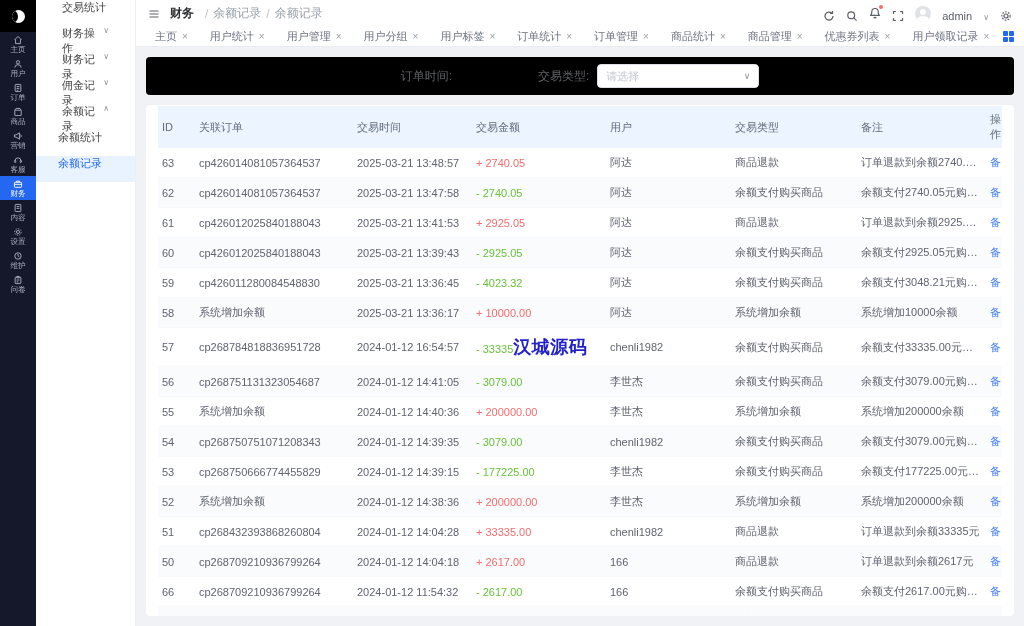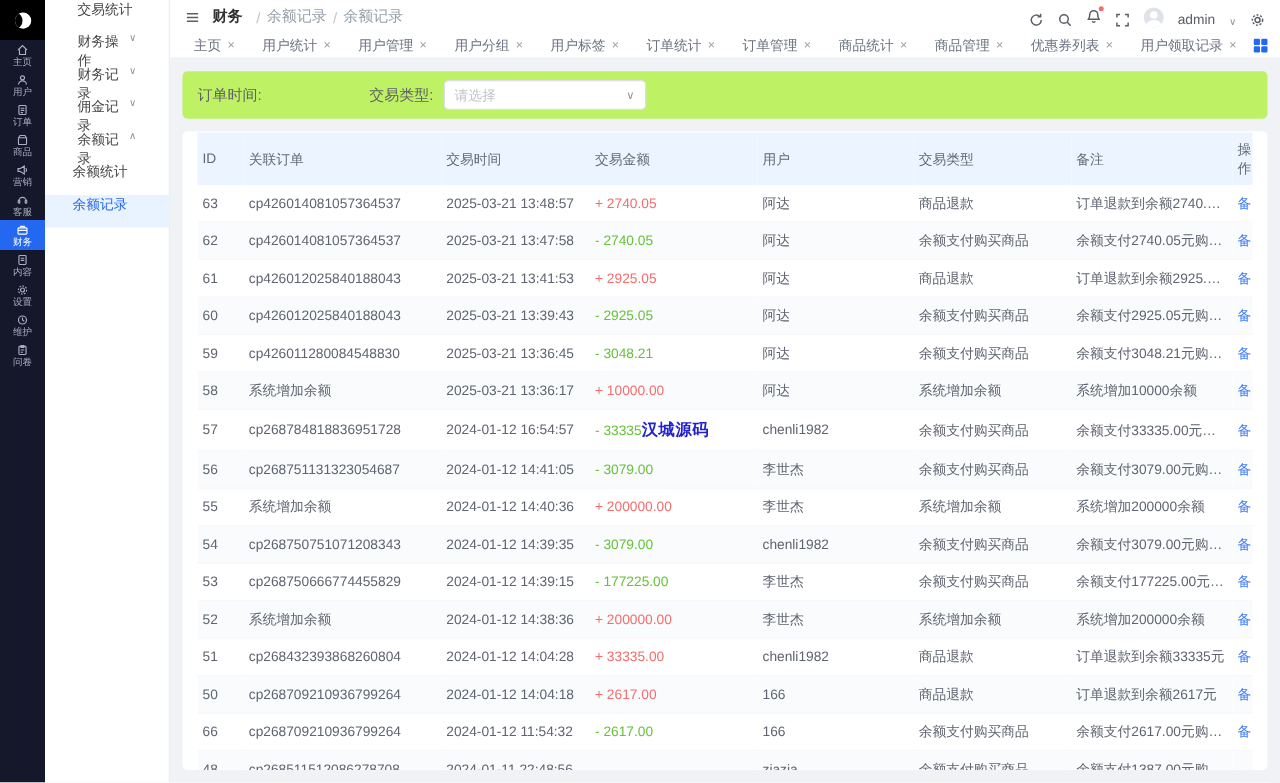--- a/index.html
+++ b/index.html
@@ -53,21 +53,21 @@
     padding:0 10px; gap:4px; flex:none; }
   .tabs { display:flex; align-items:center; gap:4px; flex:1; overflow:hidden; }
   .tab { display:inline-flex; align-items:center; padding:2px 9px; border-radius:2px; font-size:11px; color:#6b7280;
     cursor:pointer; white-space:nowrap; }
   .tab .x { margin-left:5px; font-size:10px; color:#9aa0a6; }
   .grid-icon { width:11px; height:11px; flex:none; cursor:pointer; display:grid; grid-template-columns:1fr 1fr; gap:1.5px; }
   .grid-icon i { background:#2468f2; border-radius:1px; }
 
   
   .content { flex:1; padding:10px; display:flex; flex-direction:column; min-height:0; }
-  .filter-card { background:#bef264; border-radius:4px; padding:7px 12px; display:flex; align-items:center; flex:none; }
+  .filter-card { background:#000000; border-radius:4px; padding:7px 12px; display:flex; align-items:center; flex:none;justify-content:center; }
   .f-label { color:#606266; margin-right:8px; }
   .date-input { width:195px; height:24px; border:1px solid #dcdfe6; border-radius:4px; display:flex; align-items:center;
     padding:0 8px; gap:6px; background:#fff; }
   .date-input input { border:none; outline:none; width:62px; font-size:11px; color:#606266; font-family:inherit; }
   .date-input input::placeholder, .ph { color:#c0c4cc; }
   .cal-icon svg { width:11px; height:11px; stroke:#c0c4cc; fill:none; stroke-width:1.2; display:block; }
   .sep { color:#c0c4cc; }
   .gap { width:78px; }
   .select-box { width:162px; height:24px; border:1px solid #dcdfe6; border-radius:4px; display:flex; align-items:center;
     padding:0 8px; cursor:pointer; background:#fff; }
@@ -75,21 +75,21 @@
   .select-box .chev { font-size:9px; }
 
   .table-card { background:#fff; border-radius:4px; padding:1px 12px; margin-top:10px; flex:1; min-height:0; overflow:hidden; }
   table { width:100%; border-collapse:collapse; table-layout:fixed; font-size:11px; }
   thead th { background:#ecf5ff; color:#5f6b7a; font-weight:normal; text-align:left; padding:6px 4px; }
   tbody td { padding:7px 4px; color:#5f6470; border-bottom:1px solid #f7f8fa; overflow:hidden; white-space:nowrap; text-overflow:ellipsis; }
   tbody tr:nth-child(even) td { background:#fafbfc; }
   .amt.pos { color:#f56c6c; }
   .amt.neg { color:#67c23a; }
   .remark-link { color:#3e7bfa; cursor:pointer; }
-  .watermark { color:#2222cc; font-weight:bold; font-size:13px; letter-spacing:.5px; }
+  .watermark { color:#2222cc; font-weight:bold; font-size:18px; letter-spacing:.5px; }
 </style>
 </head>
 <body>
 
 <div class="rail">
   <div class="logo">
     <span class="logo-moon"></span>
   </div>
   <nav id="rail-items">
       <div class="rail-item">
@@ -404,21 +404,21 @@
               <td><span class="amt neg">- 2925.05</span></td>
               <td>阿达</td>
               <td>余额支付购买商品</td>
               <td>余额支付2925.05元购买商品</td>
               <td><a class="remark-link">备注</a></td>
             </tr>
             <tr>
               <td>59</td>
               <td>cp426011280084548830</td>
               <td>2025-03-21 13:36:45</td>
-              <td><span class="amt neg">- 3048.21</span></td>
+              <td><span class="amt neg">- 4023.32</span></td>
               <td>阿达</td>
               <td>余额支付购买商品</td>
               <td>余额支付3048.21元购买商品</td>
               <td><a class="remark-link">备注</a></td>
             </tr>
             <tr>
               <td>58</td>
               <td>系统增加余额</td>
               <td>2025-03-21 13:36:17</td>
               <td><span class="amt pos">+ 10000.00</span></td>

